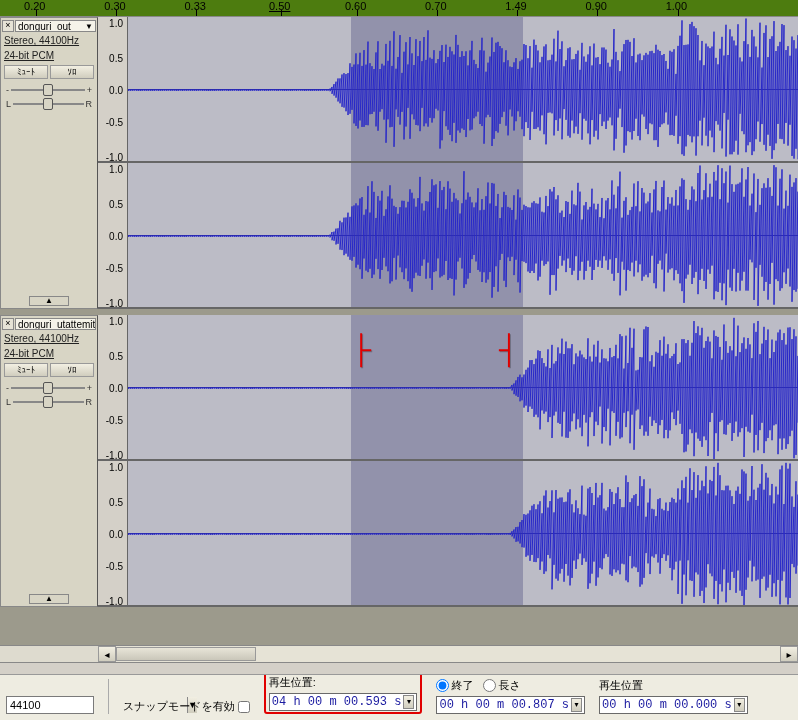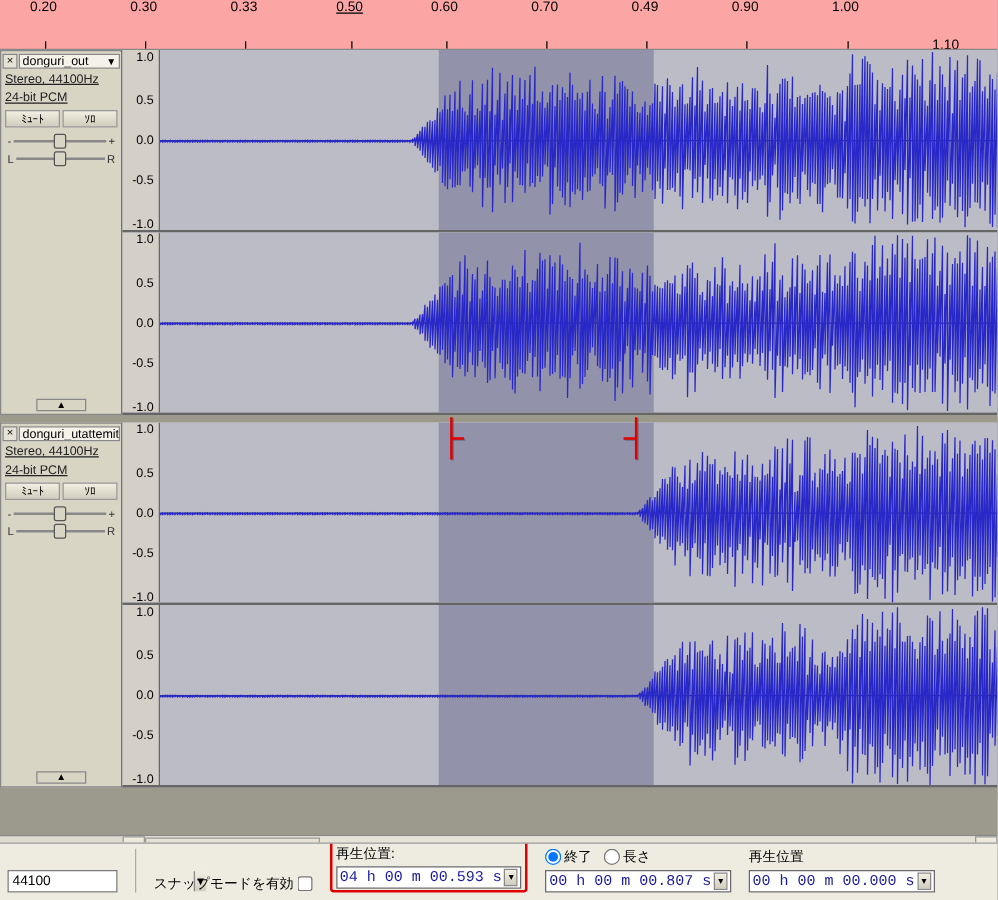--- a/index.html
+++ b/index.html
@@ -10,22 +10,22 @@
     width: 798px;
     height: 720px;
     overflow: hidden;
     position: relative;
     user-select: none;
   }
 
   
   .ruler {
     position: relative;
-    height: 40px;
-    background: #fca5a5;
+    height: 17px;
+    background: #4d7c0f;
     border-bottom: 1px solid #888;
     overflow: hidden;
   }
   .ruler .tick {
     position: absolute;
     top: 0;
     height: 100%;
     font-size: 11px;
     color: #000;
   }
@@ -274,20 +274,21 @@
     display: flex;
     flex-direction: column;
     gap: 3px;
   }
   .bb-group .lbl { font-size: 11px; color: #000; white-space: nowrap; }
   .combo {
     display: flex;
     width: 88px; height: 18px;
     background: #fff;
     border: 1px solid #7a7a7a;
+    gap: 32px;
   }
   .combo input {
     flex: 1;
     border: none;
     font-size: 11px;
     padding: 0 3px;
     background: transparent;
   }
   .combo .dd {
     width: 15px;
@@ -355,21 +356,21 @@
 </head>
 <body>
 
 <div class="ruler" id="ruler">
     <div class="tick" style="left: 36.0905px;"><span>0.20</span></div>
     <div class="tick" style="left: 116.291px;"><span>0.30</span></div>
     <div class="tick" style="left: 196.492px;"><span>0.33</span></div>
     <div class="tick" style="left: 281px; text-decoration: underline;"><span>0.50</span></div>
     <div class="tick" style="left: 356.894px;"><span>0.60</span></div>
     <div class="tick" style="left: 437.095px;"><span>0.70</span></div>
-    <div class="tick" style="left: 517.296px;"><span>0.49</span></div>
+    <div class="tick" style="left: 517.296px;"><span>1.49</span></div>
     <div class="tick" style="left: 597.497px;"><span>0.90</span></div>
     <div class="tick" style="left: 677.698px;"><span>1.00</span></div>
     <div class="tick" style="left: 757.899px; margin-top: 30px;"><span>1.10</span></div>
   </div>
 
 <div class="tracks" id="tracks-area">
 
 <div class="track-row">
       <div class="track-panel">
       <div class="tp-head">

